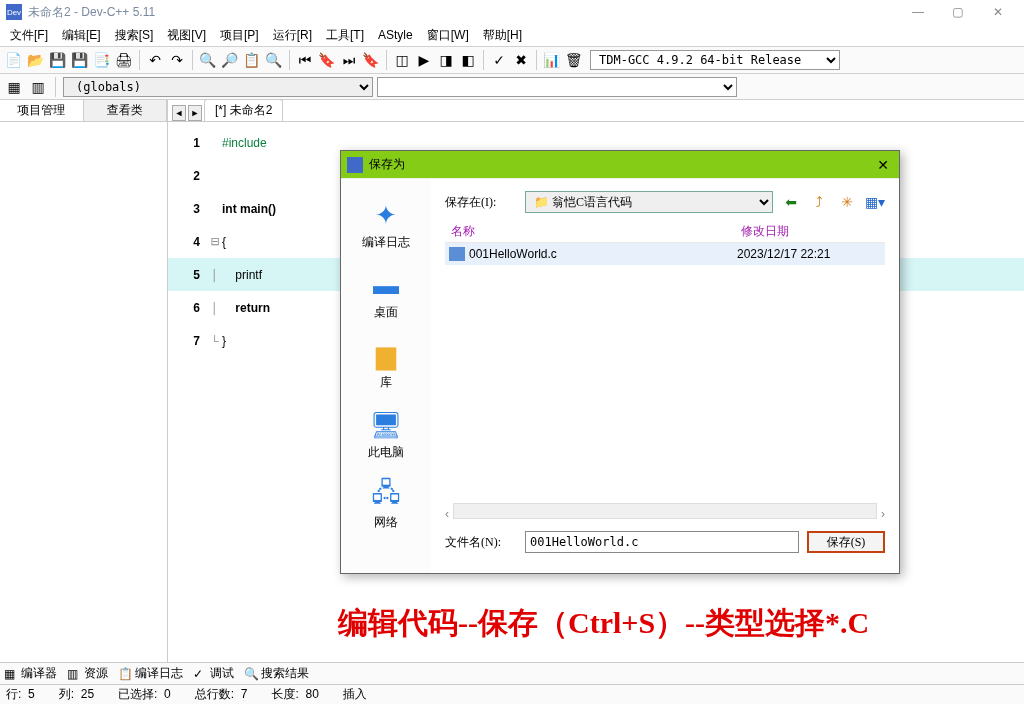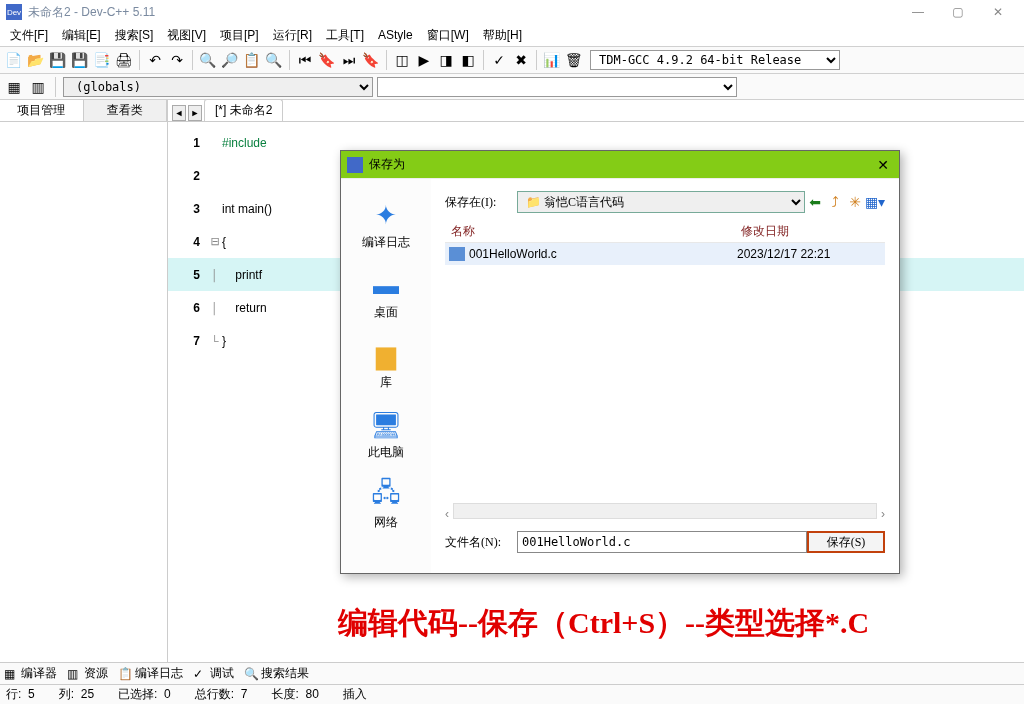--- a/index.html
+++ b/index.html
@@ -24,47 +24,47 @@
 .side-tab.active{background:#fff}
 .editor-area{flex:1;display:flex;flex-direction:column;position:relative}
 .ed-tabs{height:22px;display:flex;align-items:end;padding-left:4px;gap:2px;border-bottom:1px solid #ccc}
 .ed-tab{padding:2px 10px;border:1px solid #ccc;border-bottom:none;background:#fff;border-radius:3px 3px 0 0;cursor:pointer}
 .navbtn{width:14px;height:16px;border:1px solid #aaa;background:#eee;font-size:9px;text-align:center;line-height:14px;cursor:pointer}
 .code{flex:1;font-family:Consolas,monospace;font-size:24px;padding:4px 0;position:relative;overflow:hidden}
 .code-line{display:flex;height:33px;align-items:center}
 .ln{width:40px;text-align:right;padding-right:8px;color:#000;font-weight:bold}
 .fold{width:14px;color:#888;font-size:11px;text-align:center}
 .cd{white-space:pre}
-.kw{font-weight:normal}
+.kw{font-weight:bold}
 .pp{color:#0a8040}
 .cur-line{background:#d6f5f5}
 .annotation{position:absolute;left:170px;bottom:18px;color:#e00000;font-size:30px;font-weight:bold;font-family:SimSun}
 .bottom-tabs{height:22px;border-top:1px solid #ccc;display:flex;align-items:center;padding:0 4px;gap:10px;background:#fafafa}
 .btab{display:flex;align-items:center;gap:3px;cursor:pointer}
 .btab .ic{width:14px;height:14px}
 .statusbar{height:20px;border-top:1px solid #ccc;display:flex;align-items:center;padding:0 6px;gap:24px;background:#fafafa}
 .statusbar span{white-space:pre}
 
 .dialog{position:absolute;left:340px;top:150px;width:560px;height:424px;background:#fff;border:1px solid #666;box-shadow:3px 3px 10px rgba(0,0,0,.3)}
 .dlg-title{height:28px;background:#84cc16;display:flex;align-items:center;padding:0 6px;border-bottom:1px solid #eee}
 .dlg-title .app-icon{width:16px;height:16px;background:#4169c8;margin-right:6px}
 .dlg-title .t{flex:1}
 .dlg-title .close{width:20px;text-align:center;cursor:pointer;font-size:14px}
 .dlg-body{display:flex;height:calc(100% - 28px)}
 .dlg-left{width:90px;background:#fcfcfc;display:flex;flex-direction:column;align-items:center;padding-top:20px;gap:18px}
 .place{display:flex;flex-direction:column;align-items:center;gap:3px;cursor:pointer}
 .place .ico{width:32px;height:32px;display:flex;align-items:center;justify-content:center;font-size:26px}
 .dlg-right{flex:1;padding:12px 14px;display:flex;flex-direction:column}
-.row{display:flex;align-items:center;gap:0;margin-bottom:8px}
+.row{display:flex;align-items:center;gap:8px;margin-bottom:8px}
 .row label{width:72px;font-family:SimSun}
 .loc-sel{flex:1;height:22px;border:1px solid #7a9;padding:0 4px;font-family:SimSun}
 .nav-ic{width:20px;height:20px;cursor:pointer;display:flex;align-items:center;justify-content:center;font-size:14px}
 .filelist{flex:1;border:none;margin-bottom:4px}
 .fl-head{display:flex;height:22px;border-bottom:1px solid #e8e8e8}
-.fl-head div{padding:2px 6px;color:#7f1d1d}
+.fl-head div{padding:2px 6px;color:#a21caf}
 .fl-row{display:flex;height:22px;align-items:center;background:#e8f0fb;cursor:pointer}
 .fl-row .fic{width:16px;height:14px;background:#5a8fd6;margin:0 4px}
 .hscroll{height:16px;background:#f0f0f0;border:1px solid #ddd;margin-bottom:6px}
 .fn-input{flex:1;height:22px;border:1px solid #888;padding:0 4px;font-family:monospace}
 .ft-sel{flex:1;height:22px;border:1px solid #888;padding:0 4px;font-family:monospace}
 .dlg-btn{width:78px;height:22px;border:1px solid #888;background:#f4f4f4;cursor:pointer;font-family:SimSun}
 .dlg-btn.primary{border:2px solid #c2410c}
 </style>
 </head>
 <body>

